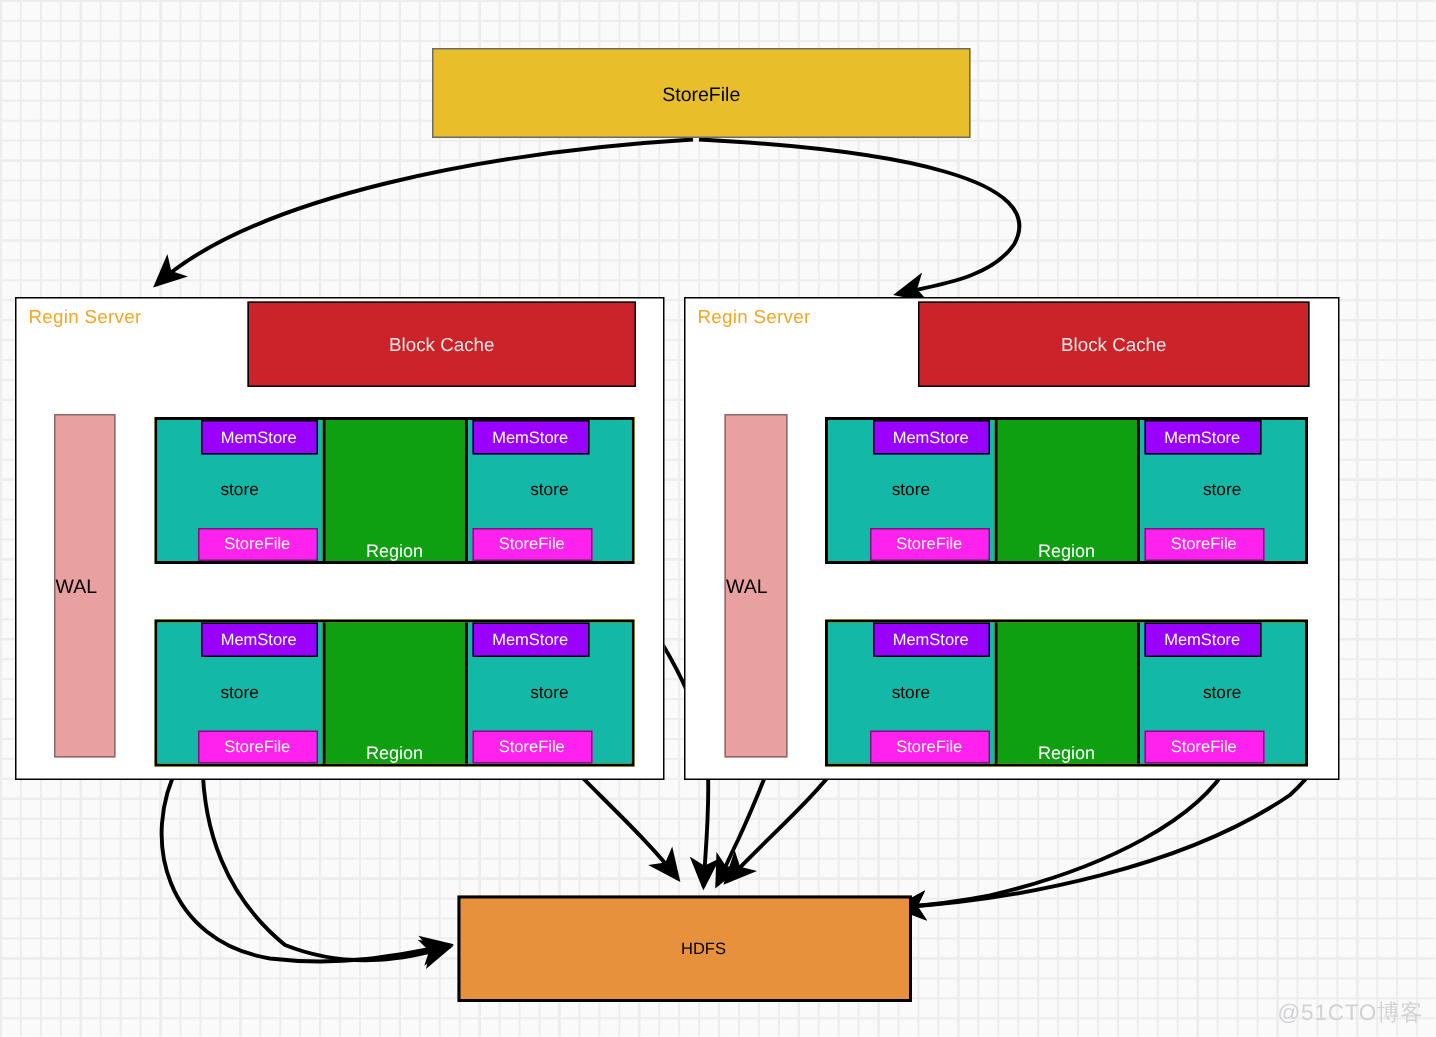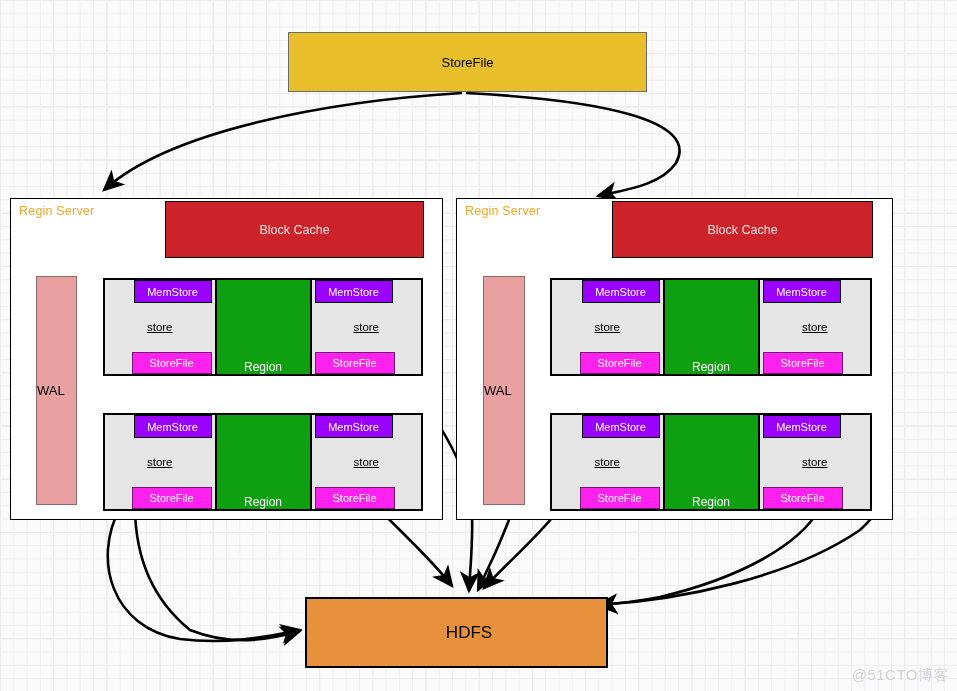--- a/index.html
+++ b/index.html
@@ -81,34 +81,33 @@
     position: absolute;
     box-sizing: border-box;
     border: 2.5px solid #000000;
     background: #FFFF00;
     display: flex;
     align-items: stretch;
   }
   .store {
     position: relative;
     flex: 1 1 0;
-    background: #e5e5e5;
+    background: #14b8a6;
     display: flex;
     flex-direction: column;
     align-items: center;
     justify-content: space-between;
   }
   .store-label {
     position: absolute;
     left: 0; right: 0; top: 50%;
     transform: translateY(-50%);
     font-size: 11.5px;
     color: #000000;
     text-align: center;
-    text-decoration: underline;
   }
   .memstore {
     width: 78px; height: 23px;
     background: #9900FF;
     border: 1px solid #000000;
     color: #ffffff;
     font-size: 11px;
     display: flex; align-items: center; justify-content: center;
     box-sizing: border-box;
     margin-top: 0px;
@@ -136,21 +135,21 @@
     font-size: 12px;
     display: flex; align-items: flex-end; justify-content: center;
     box-sizing: content-box;
   }
   
   #hdfs {
     left: 305px; top: 597px; width: 303px; height: 71px;
     background: #E8913C;
     border: 2.5px solid #000000;
     color: #000000;
-    font-size: 17px;
+    font-size: 11px;
     padding-left: 25px;
   }
   
   #watermark {
     position: absolute;
     right: 8px; bottom: 6px;
     color: #d2d2d6;
     font-size: 15px;
     letter-spacing: .5px;
   }

